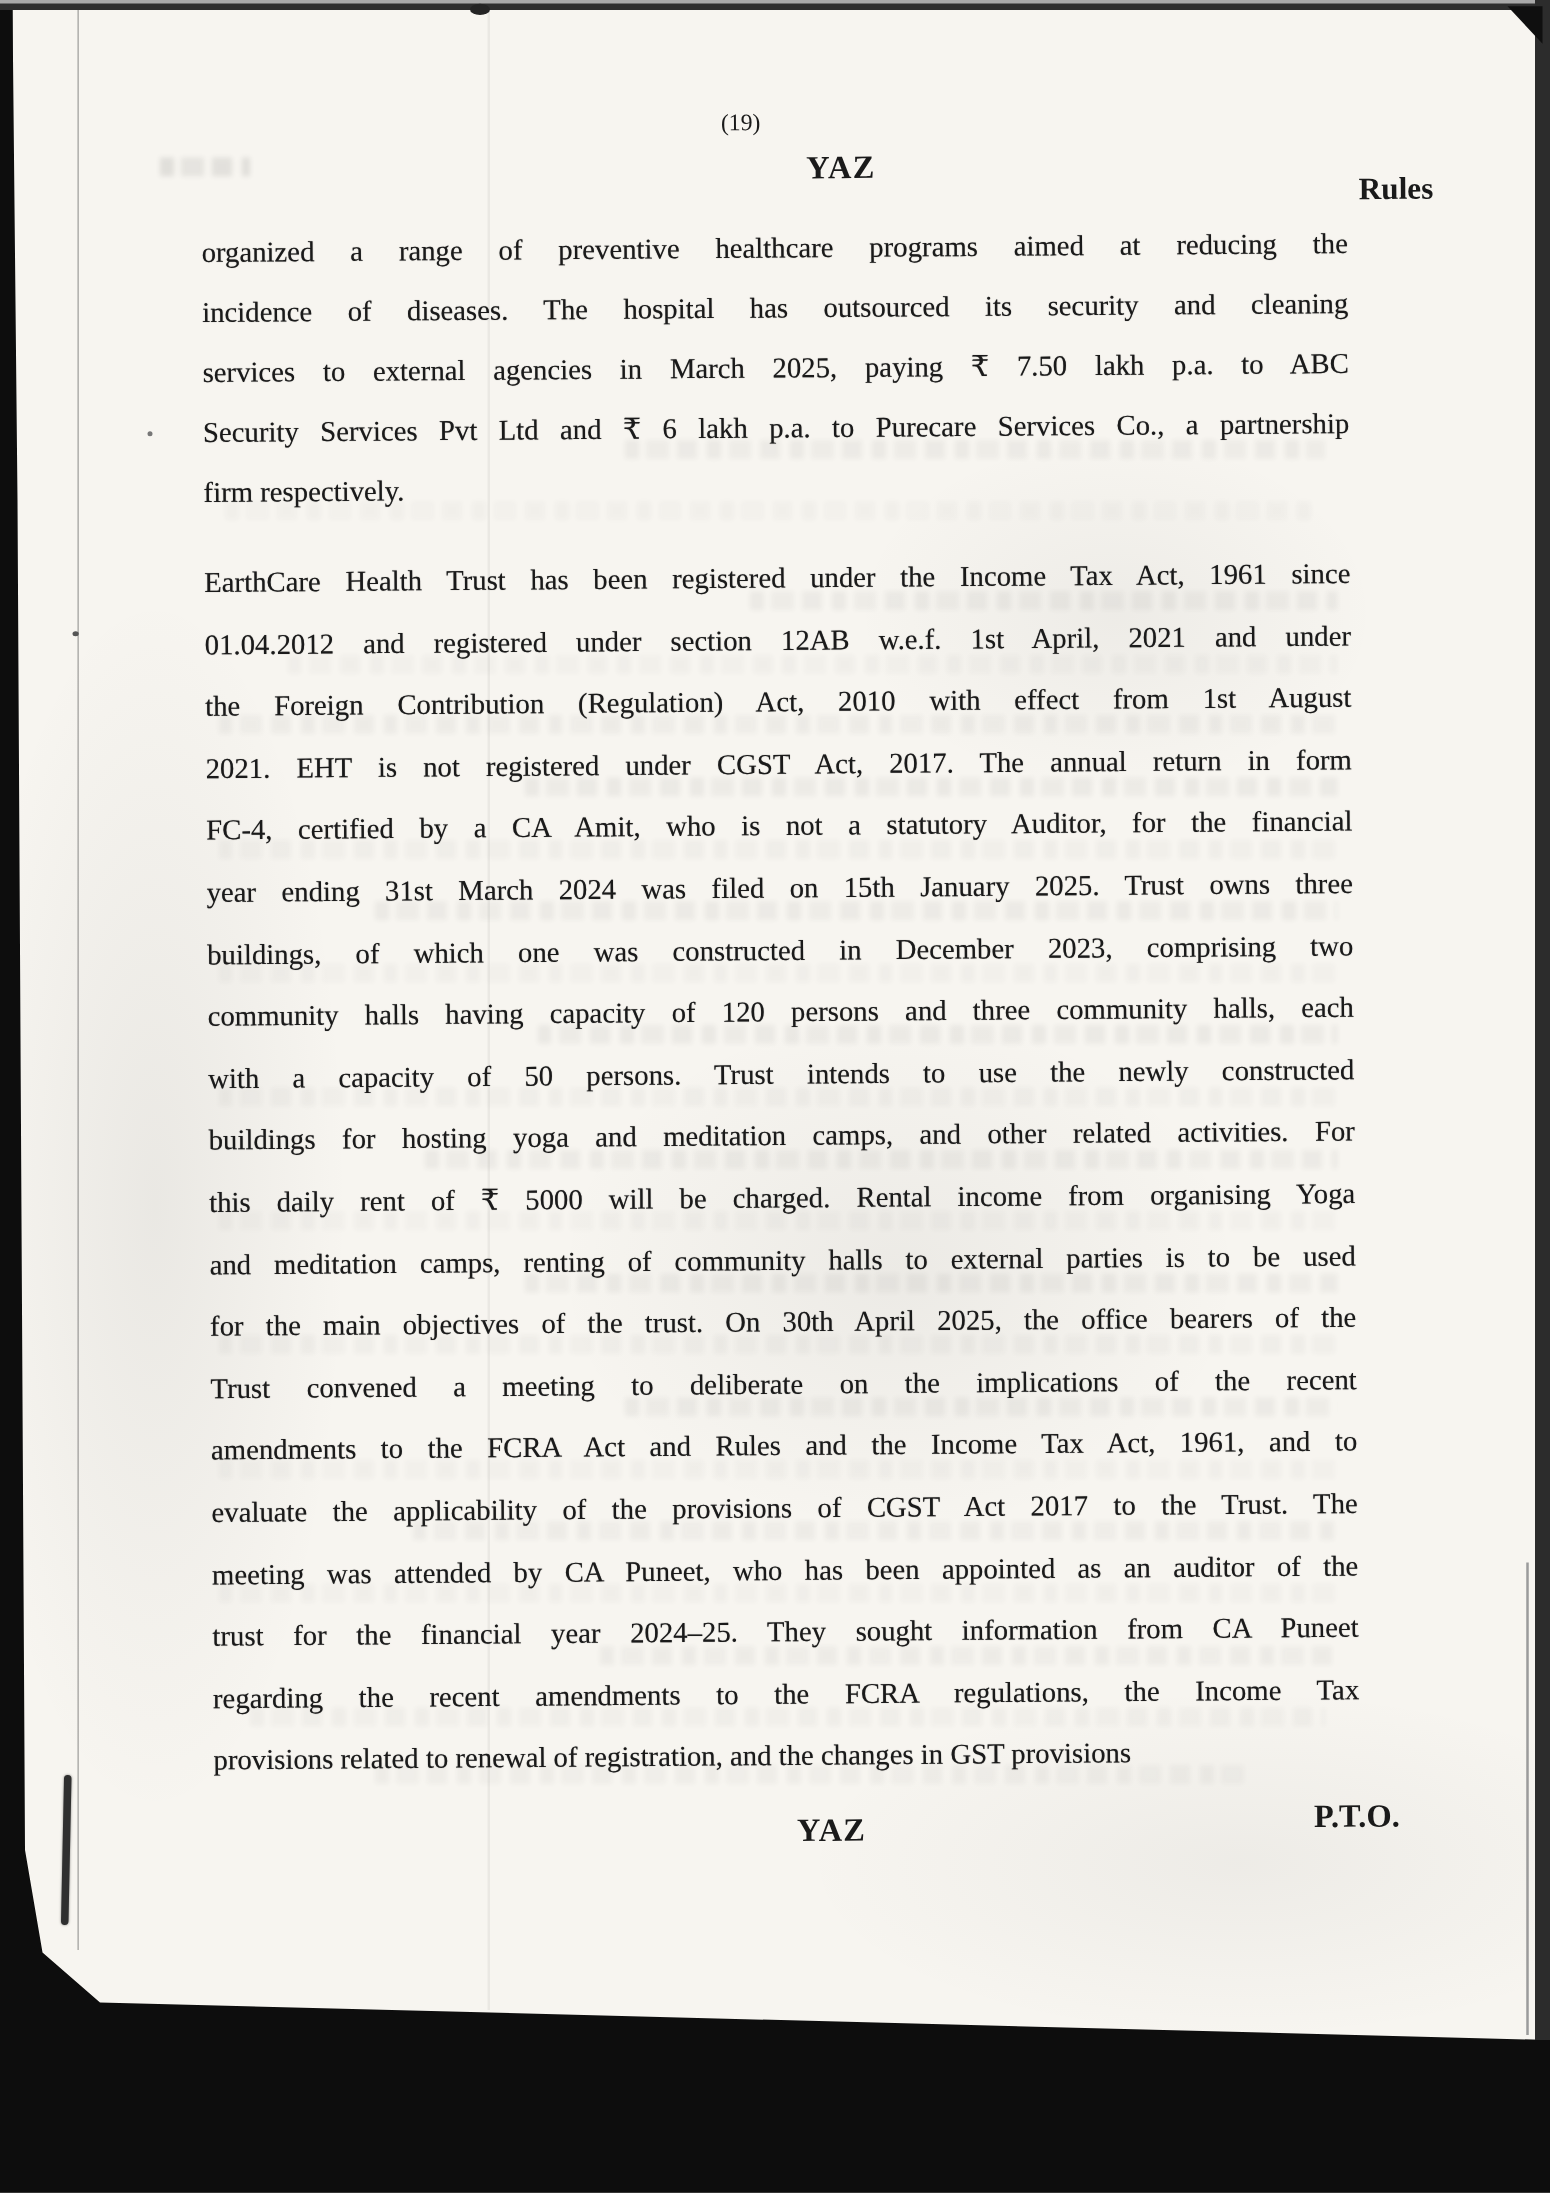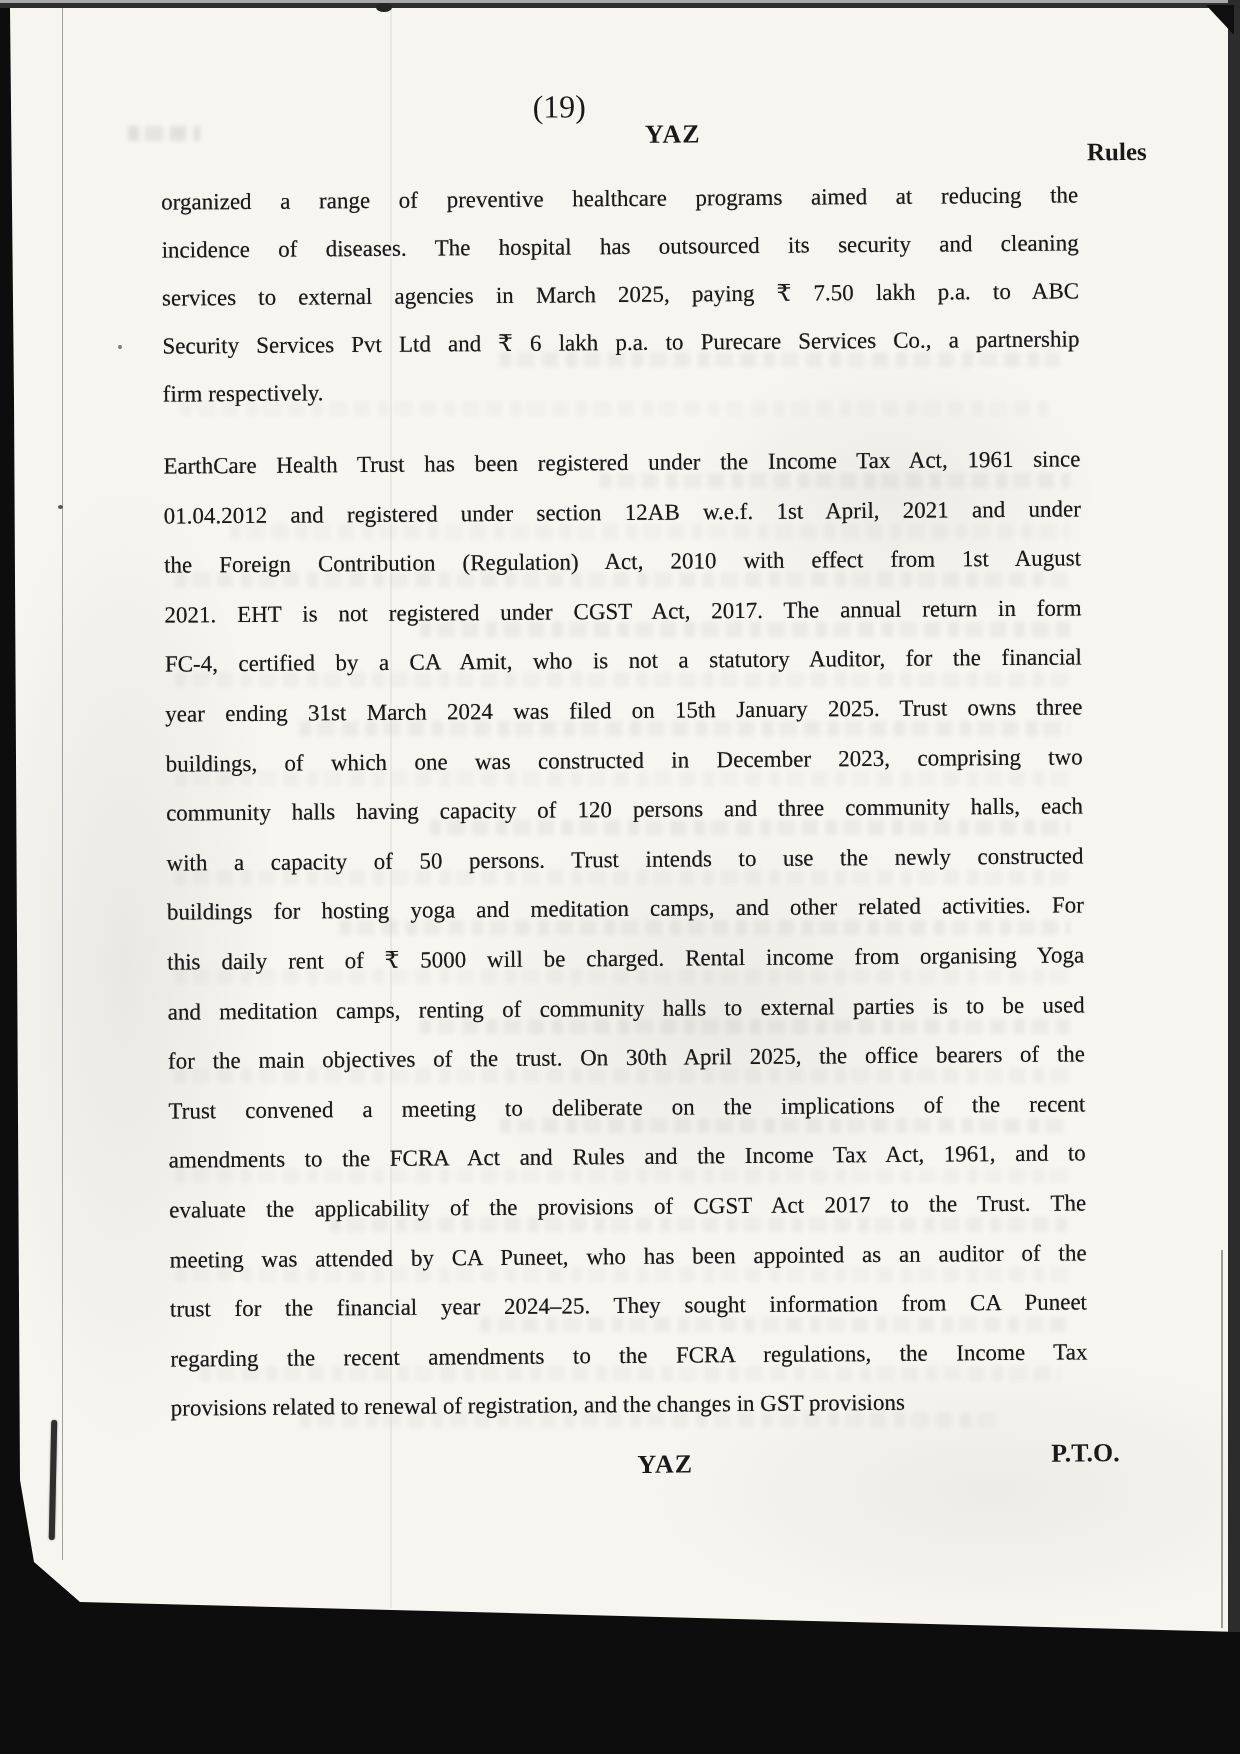--- a/index.html
+++ b/index.html
@@ -28,21 +28,21 @@
   .staple{position:absolute;left:50px;top:1420px;width:6px;height:120px;background:#2f2f2f;border-radius:4px;transform:rotate(1.2deg);box-shadow:0 0 2px rgba(0,0,0,.5);}
   .speck-a{position:absolute;left:58px;top:505px;width:5px;height:4px;background:#555;border-radius:50%;}
   .speck-b{position:absolute;left:118px;top:345px;width:4px;height:4px;background:#777;border-radius:50%;}
   
   .right-strip{position:absolute;left:1228px;top:0;width:12px;height:1632px;background:#2c2c2c;}
   .right-line{position:absolute;left:1221px;top:1250px;width:2px;height:378px;background:#9b9b9b;}
   .corner-tr{position:absolute;left:1206px;top:5px;width:0;height:0;border-left:28px solid transparent;border-top:30px solid #0f0f0f;}
   .top-blob{position:absolute;left:376px;top:3px;width:16px;height:9px;background:#242424;border-radius:50%;}
   
   .rot{position:absolute;left:0;top:0;width:1240px;height:1754px;transform:rotate(-0.45deg);transform-origin:620px 800px;color:#1a1a1a;}
-  .pageno{position:absolute;left:538px;top:88px;width:120px;text-align:left;font-size:32px;}
+  .pageno{position:absolute;left:538px;top:88px;width:120px;text-align:center;font-size:19px;}
   .hdr-code{position:absolute;left:618px;top:120px;width:120px;text-align:center;font-size:26px;font-weight:bold;letter-spacing:1px;}
   .marks{position:absolute;left:1092px;top:142px;font-size:25px;font-weight:bold;}
   .para{position:absolute;left:166px;width:917px;font-size:23px;text-shadow:0 0 0.7px rgba(10,10,10,0.55);}
   .para1{top:175px;line-height:48px;}
   .para2{top:438px;line-height:49.6px;}
   .tline{text-align:justify;text-align-last:justify;}
   .tline.last{text-align:left;text-align-last:left;}
   .ftr-code{position:absolute;left:600px;top:1450px;width:120px;text-align:center;font-size:26px;font-weight:bold;letter-spacing:1px;}
   .pto{position:absolute;left:1046px;top:1442px;font-size:26px;font-weight:bold;text-align:center;}
   

